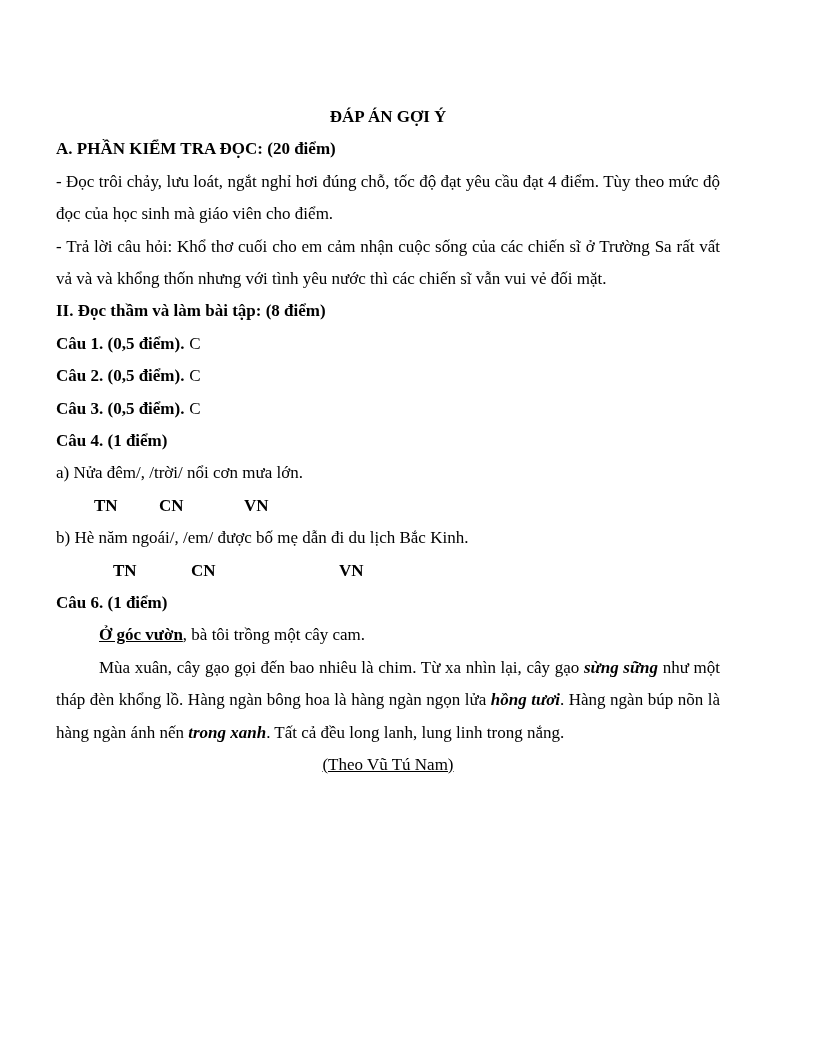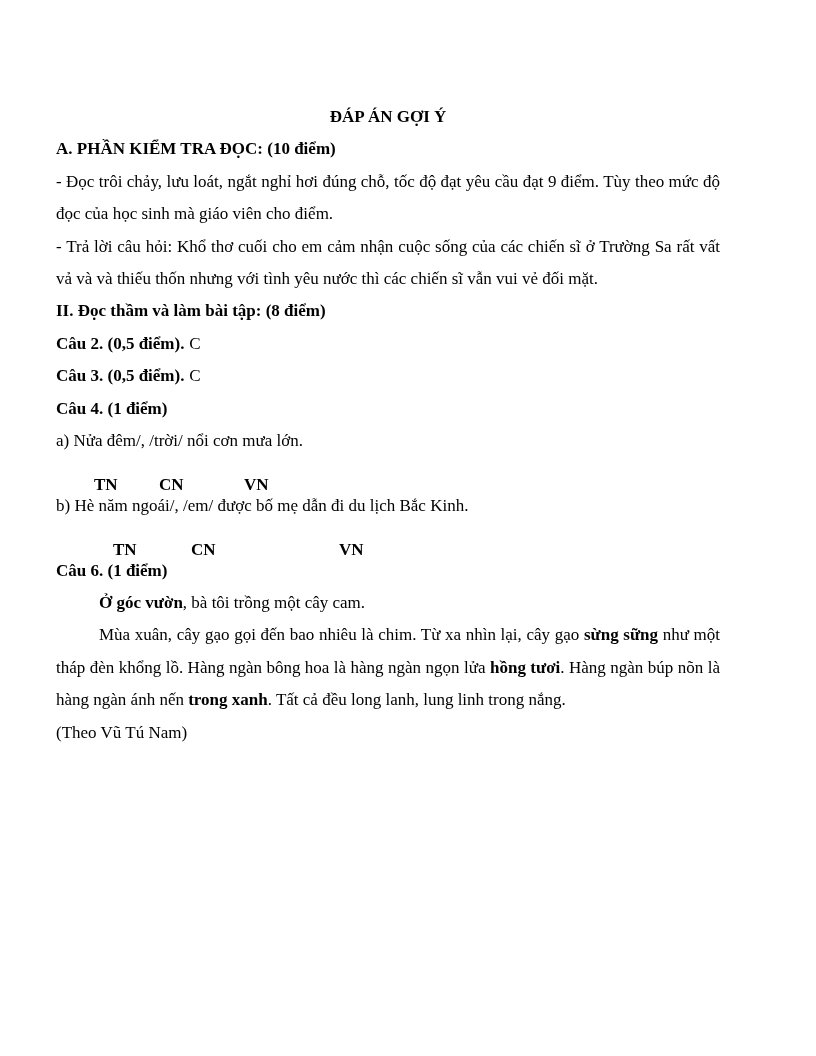--- a/index.html
+++ b/index.html
@@ -13,51 +13,52 @@
     color: #000000;
     font-family: "Liberation Serif", "DejaVu Serif", serif;
     font-size: 17px;
     line-height: 32.4px;
     overflow: hidden;
     margin-top: 17px;
   }
   p { margin: 0; }
   .center { text-align: center; }
   .b  { font-weight: bold; }
-  .bi { font-weight: bold; }
-  .bu { font-weight: bold; }
+  .bi { font-weight: bold; font-style: italic; }
+  .bu { font-weight: bold; text-decoration: underline; }
   .just { text-align: justify; }
   .indent { text-indent: 43px; }
-  .right { text-align: left; }
+  .right { text-align: center; text-decoration: underline; }
   .ans { margin-left: 0.28em; }
   .gram { position: relative; height: 32.4px; font-weight: bold; }
-  .gram span { position: absolute; top: 12px; }
+  .gram span { position: absolute; top: 0; }
   .g1 .pos-tn { left: 38px; }
   .g1 .pos-cn { left: 103px; }
   .g1 .pos-vn { left: 188px; }
   .g2 .pos-tn { left: 57px; }
   .g2 .pos-cn { left: 135px; }
   .g2 .pos-vn { left: 283px; }
 </style>
 </head>
 <body>
 
 <div class="page">
 
   <p class="center b">ĐÁP ÁN GỢI Ý</p>
 
-  <p class="b">A. PHẦN KIỂM TRA ĐỌC: (10 điểm)</p>
+  <p class="b">A. PHẦN KIỂM TRA ĐỌC: (20 điểm)</p>
 
 
-  <p class="just">- Đọc trôi chảy, lưu loát, ngắt nghỉ hơi đúng chỗ, tốc độ đạt yêu cầu đạt 9 điểm. Tùy theo mức độ đọc của học sinh mà giáo viên cho điểm.</p>
+  <p class="just">- Đọc trôi chảy, lưu loát, ngắt nghỉ hơi đúng chỗ, tốc độ đạt yêu cầu đạt 4 điểm. Tùy theo mức độ đọc của học sinh mà giáo viên cho điểm.</p>
 
-  <p class="just">- Trả lời câu hỏi: Khổ thơ cuối cho em cảm nhận cuộc sống của các chiến sĩ ở Trường Sa rất vất vả và và thiếu thốn nhưng với tình yêu nước thì các chiến sĩ vẫn vui vẻ đối mặt.</p>
+  <p class="just">- Trả lời câu hỏi: Khổ thơ cuối cho em cảm nhận cuộc sống của các chiến sĩ ở Trường Sa rất vất vả và và khổng thốn nhưng với tình yêu nước thì các chiến sĩ vẫn vui vẻ đối mặt.</p>
 
   <p class="b">II. Đọc thầm và làm bài tập: (8 điểm)</p>
 
+  <p><span class="b">Câu 1. (0,5 điểm).</span><span class="ans">C</span></p>
 
   <p><span class="b">Câu 2. (0,5 điểm).</span><span class="ans">C</span></p>
 
   <p><span class="b">Câu 3. (0,5 điểm).</span><span class="ans">C</span></p>
 
   <p class="b">Câu 4. (1 điểm)</p>
 
 
 
   <p>a) Nửa đêm/, /trời/ nổi cơn mưa lớn.</p>

